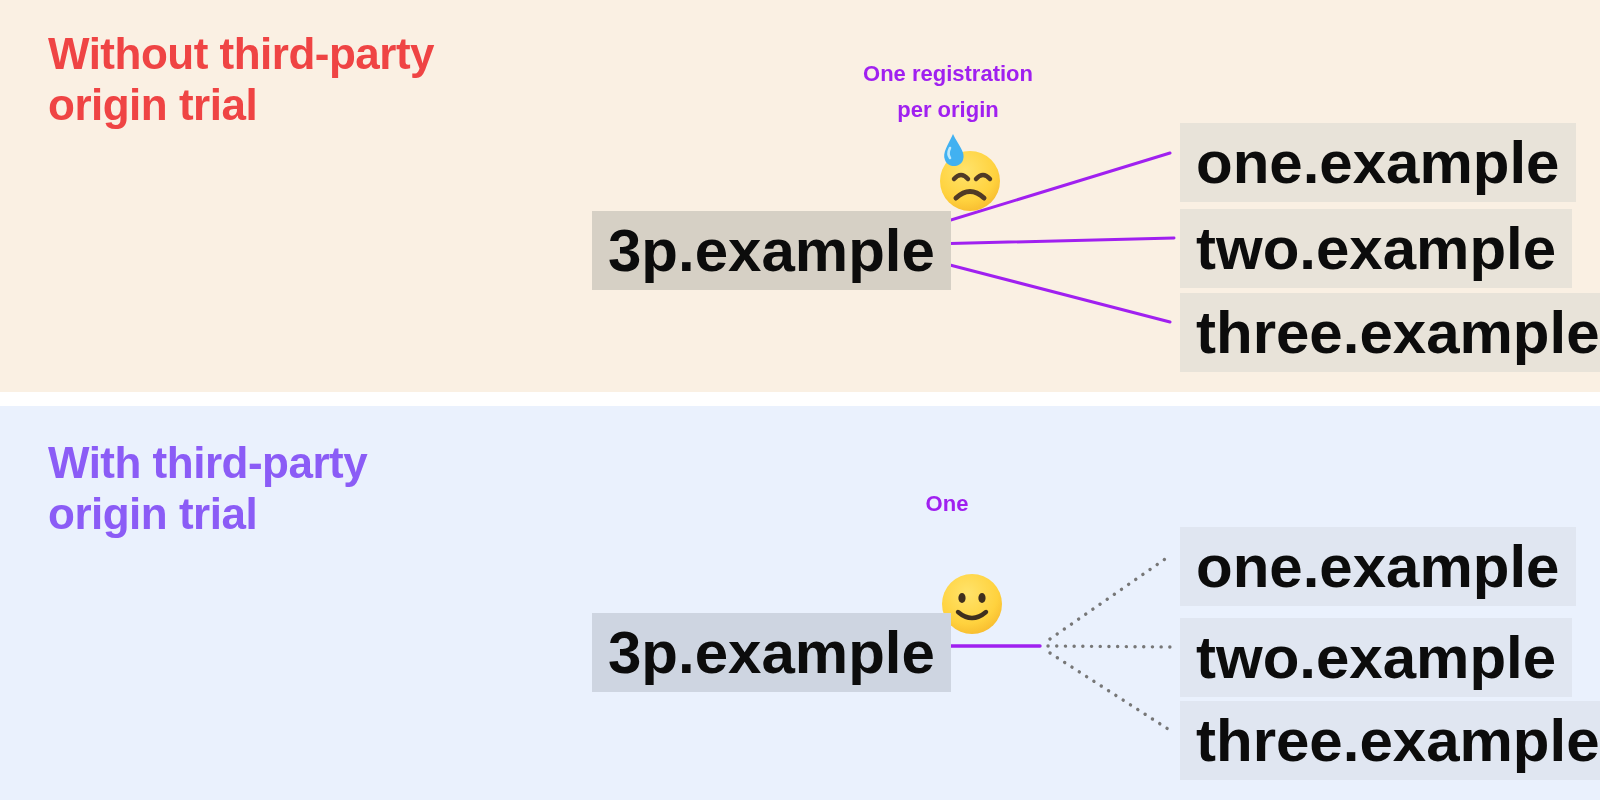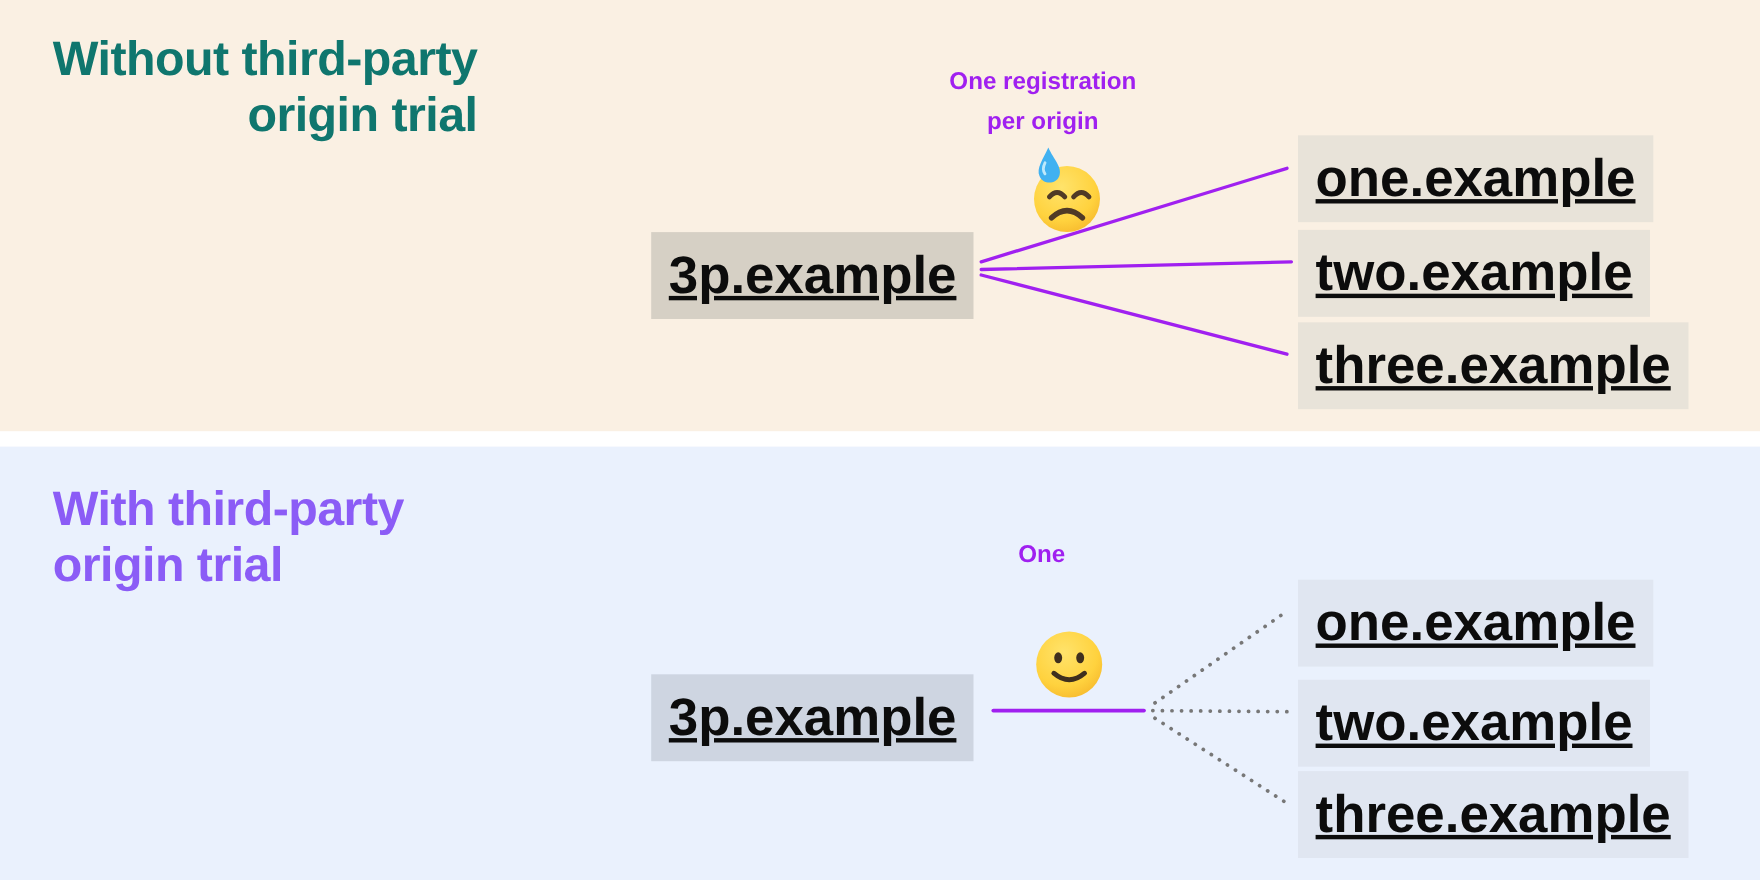--- a/index.html
+++ b/index.html
@@ -10,33 +10,33 @@
   .panel { position:absolute; left:0; width:1600px; }
   .panel-top    { top:0;     height:392px; background:#faf0e3; }
   .panel-bottom { top:406px; height:394px; background:#eaf1fd; }
 
   .overlay { position:absolute; left:0; top:0; pointer-events:none; }
 
   .title {
     position:absolute; left:48px; font-size:44px; font-weight:bold;
     line-height:51px; letter-spacing:-0.5px; white-space:nowrap;
   }
-  .title-top    { top:28px;  color:#0f766e;text-align:right; }
+  .title-top    { top:28px;  color:#ef4444; }
   .title-bottom { top:437px; color:#8b5cf6; }
 
   .annotation {
     position:absolute; width:400px; text-align:center; font-weight:bold;
     font-size:22px; line-height:36px; color:#a020f0; white-space:nowrap;
   }
   .annotation-top    { left:748px; top:56px;  }
   .annotation-bottom { left:747px; top:486px; }
 
   .node {
-    position:absolute; font-size:48px; font-weight:bold; color:#0c0c0c;
-    line-height:49px; padding:15px 16px; white-space:nowrap;text-decoration:underline;
+    position:absolute; font-size:60px; font-weight:bold; color:#0c0c0c;
+    line-height:49px; padding:15px 16px; white-space:nowrap;
   }
   .src-top  { left:592px; top:211px; background:#d6d0c5; }
   .src-bot  { left:592px; top:613px; background:#ced5e1; }
   .tgt-top  { background:#e8e3d9; left:1180px; }
   .tgt-bot  { background:#e0e6f1; left:1180px; }
   .t1-top { top:123px; }  .t2-top { top:209px; }  .t3-top { top:293px; }
   .t1-bot { top:527px; }  .t2-bot { top:618px; }  .t3-bot { top:701px; }
 
   .emoji { position:absolute; }
   .emoji-sad   { left:928px; top:127px; }

